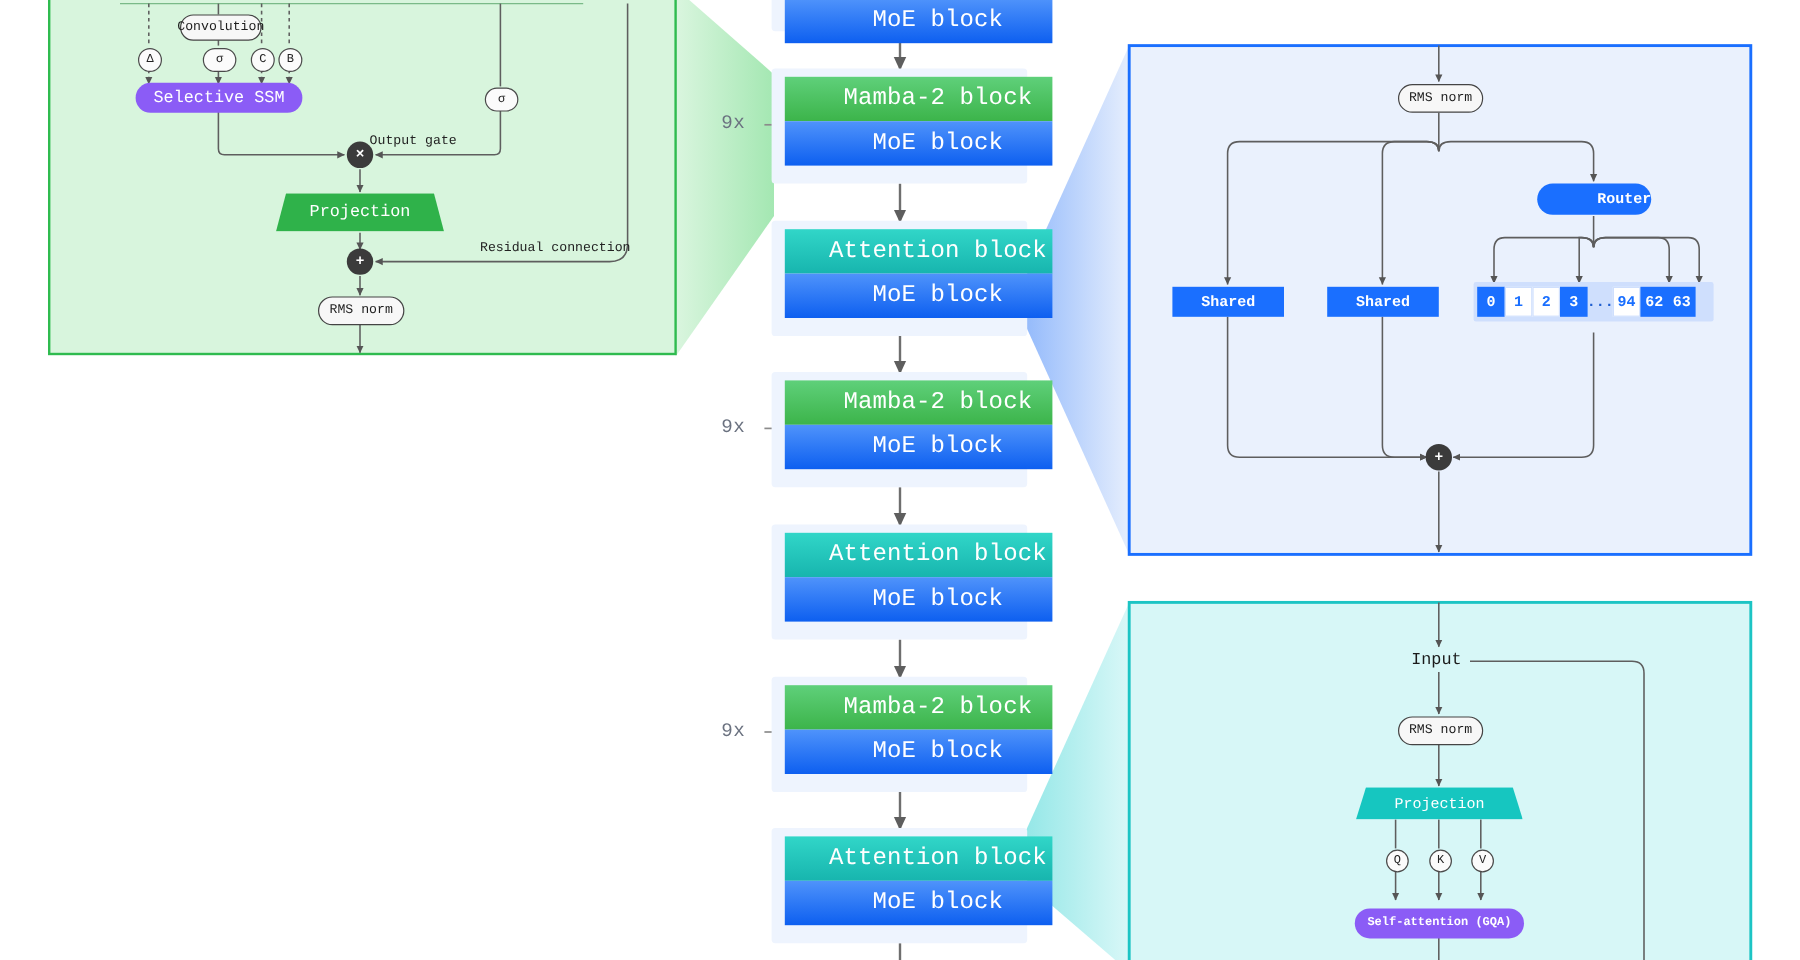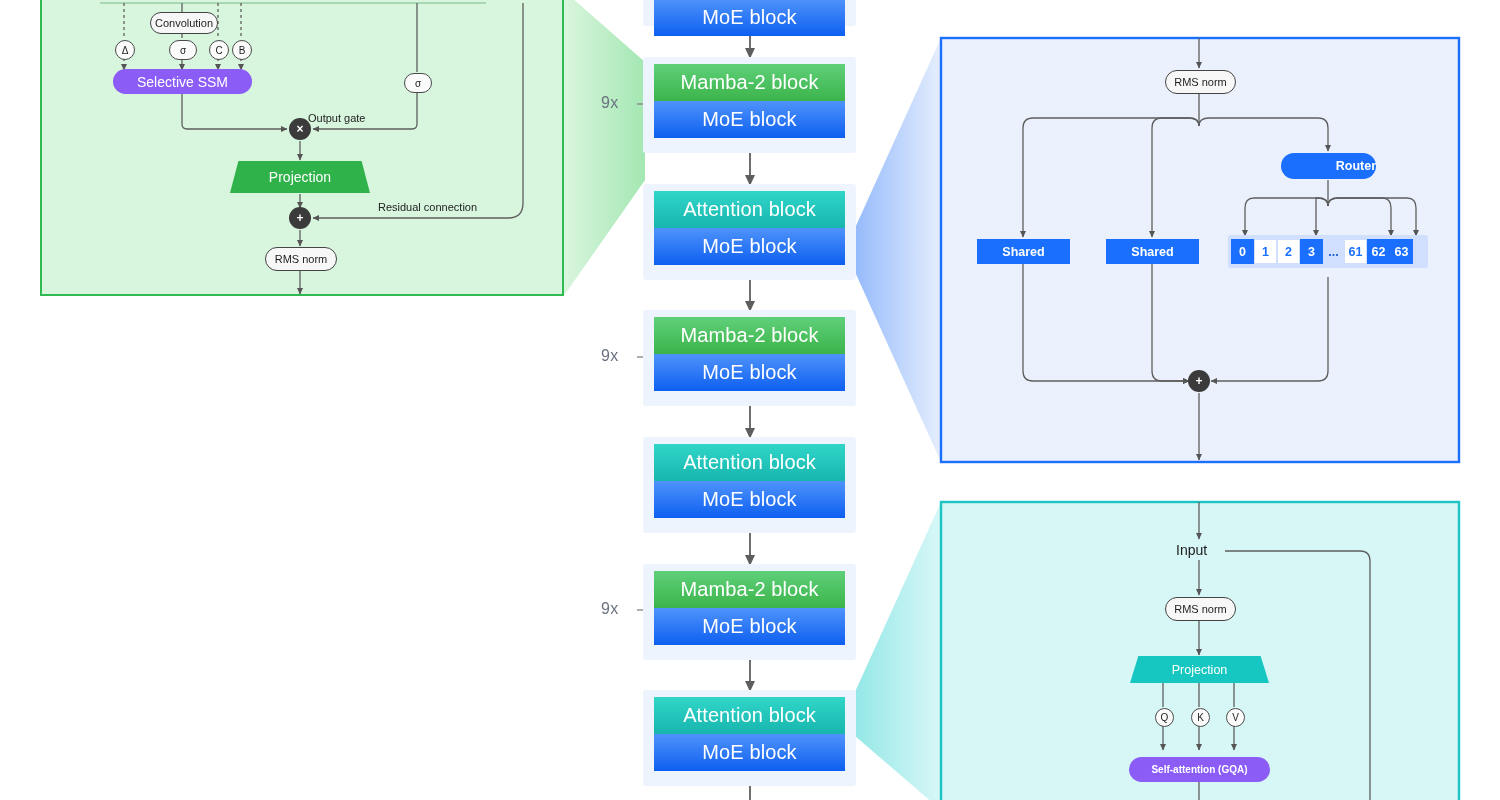--- a/index.html
+++ b/index.html
@@ -4,31 +4,31 @@
 <title>Hybrid Mamba-2 / Attention MoE Architecture</title>
 <style>
   html,body{margin:0;padding:0;background:#ffffff;}
   body{
     width:1500px;height:800px;overflow:hidden;
     font-family:"Liberation Sans","DejaVu Sans",sans-serif;
     -webkit-font-smoothing:antialiased;
   }
   #stage{position:relative;width:1500px;height:800px;}
   #stage svg.layer{position:absolute;left:0;top:0;width:1500px;height:800px;}
-  .htmlLayer{position:absolute;left:0;top:0;width:1216px;height:800px;pointer-events:none;}
+  .htmlLayer{position:absolute;left:0;top:0;width:1216px;height:800px;pointer-events:none;font-family:Liberation Mono, monospace;}
   .htmlLayer > *{pointer-events:auto;}
 
   
   .stackCard{
     position:absolute;background:#eef4fe;border-radius:3px;
   }
   .blkTop,.blkBot{
     position:absolute;left:11px;width:191px;height:37px;
     display:flex;align-items:center;justify-content:center;
-    color:#ffffff;font-size:20px;letter-spacing:.1px;white-space:nowrap;
+    color:#ffffff;font-size:20px;letter-spacing:.1px;white-space:nowrap;padding-left:32px;
   }
   .blkTop{top:7px;}
   .blkBot{top:44px;}
   .mambaFill{background:linear-gradient(180deg,#5fd07a 0%,#3cb44a 100%);}
   .attnFill{background:linear-gradient(180deg,#31d6c8 0%,#17b5ae 100%);}
   .moeFill{background:linear-gradient(180deg,#4f93fb 0%,#0d5ff0 100%);}
 
   .repLabel{
     position:absolute;font-size:16px;color:#6b7280;letter-spacing:.4px;
   }
@@ -249,21 +249,21 @@
 
     <div class="trapBox" style="left:230px;top:161px;width:140px;height:32px;background:#2fb24a;
                 clip-path:polygon(6% 0,94% 0,100% 100%,0% 100%);font-size:14px;">
       <span>Projection</span>
     </div>
 
     <div class="opNode" style="left:289px;top:207px;width:22px;height:22px;">
       <span>+</span>
     </div>
 
-    <div class="edgeText" style="left:378px;top:201px;">
+    <div class="edgeText" style="left:400px;top:201px;">
       <span>Residual connection</span>
     </div>
 
     <div class="pill" style="left:265px;top:247px;width:70px;height:22px;">
       <span>RMS norm</span>
     </div>
 
     <div class="stackCard" style="left:643px;top:-45px;width:213px;height:71px;">
 
       <div class="blkBot moeFill">
@@ -359,21 +359,21 @@
       <div class="expCell expOff">
           <span>2</span>
         </div>
       <div class="expCell expOn">
           <span>3</span>
         </div>
       <div class="expCell expDots">
           <span>...</span>
         </div>
       <div class="expCell expOff">
-          <span>61</span>
+          <span>94</span>
         </div>
       <div class="expCell expOn">
           <span>62</span>
         </div>
       <div class="expCell expOn">
           <span>63</span>
         </div>
     </div>
 
     <div class="opNode" style="left:1188px;top:370px;width:22px;height:22px;">

